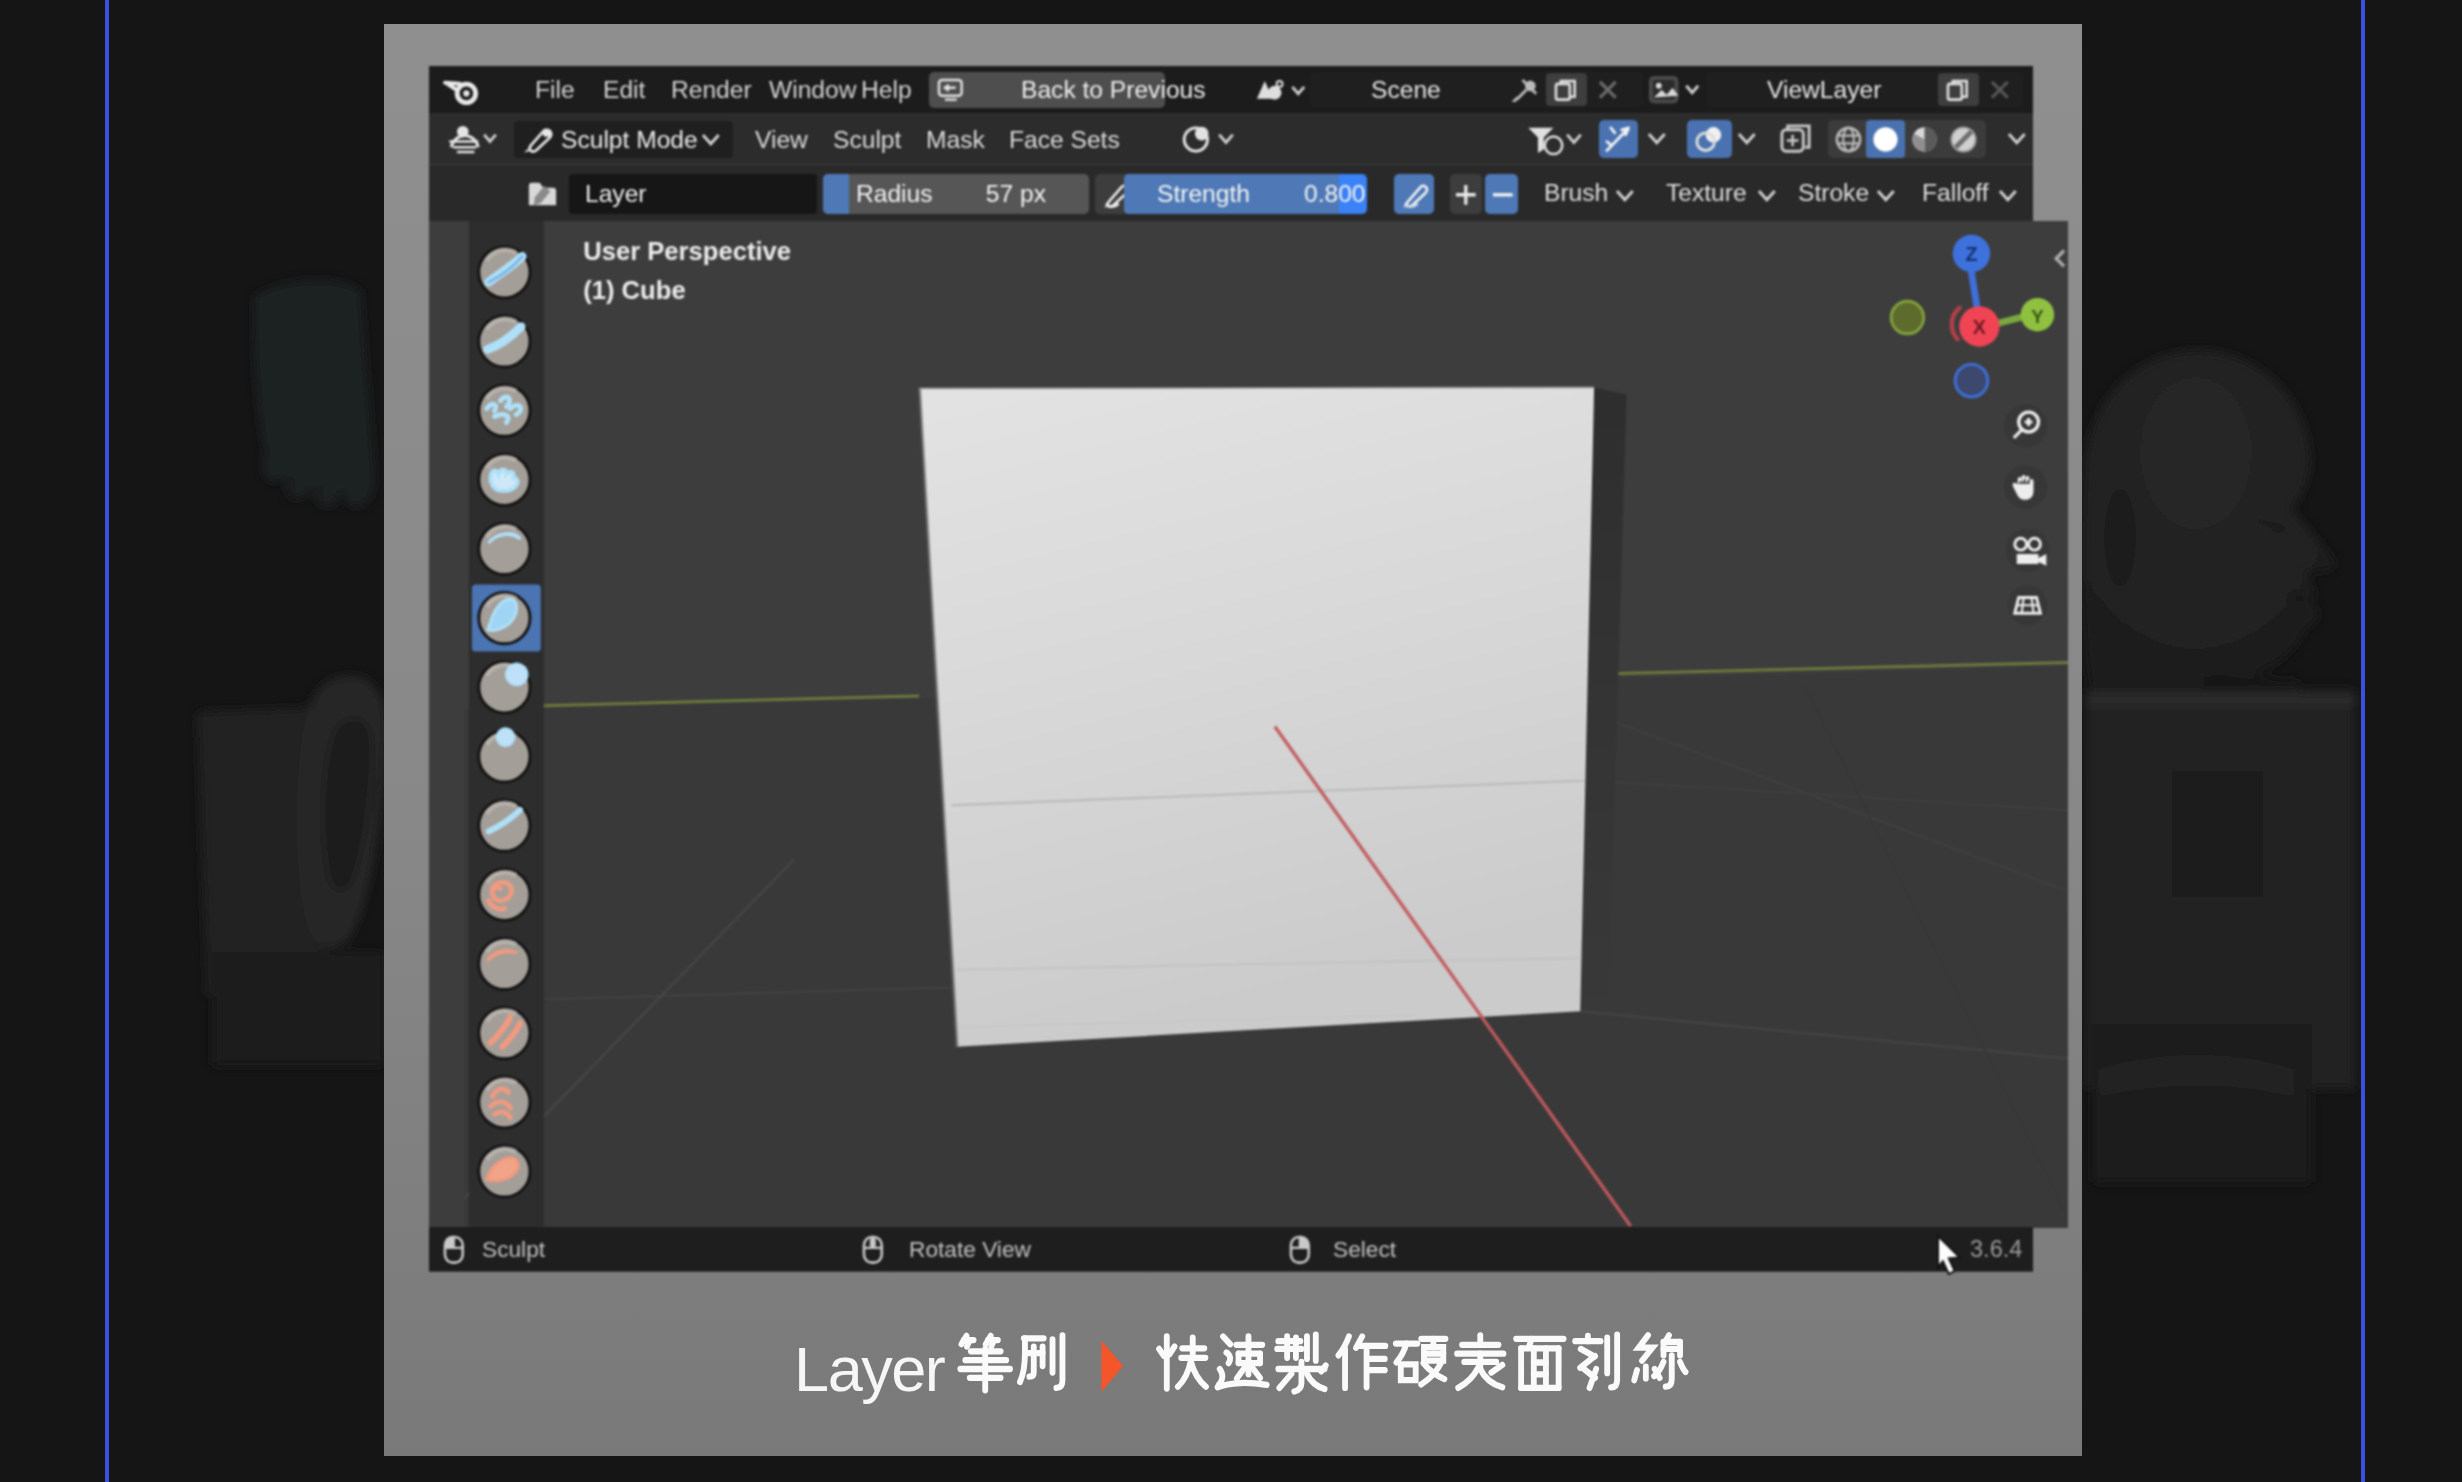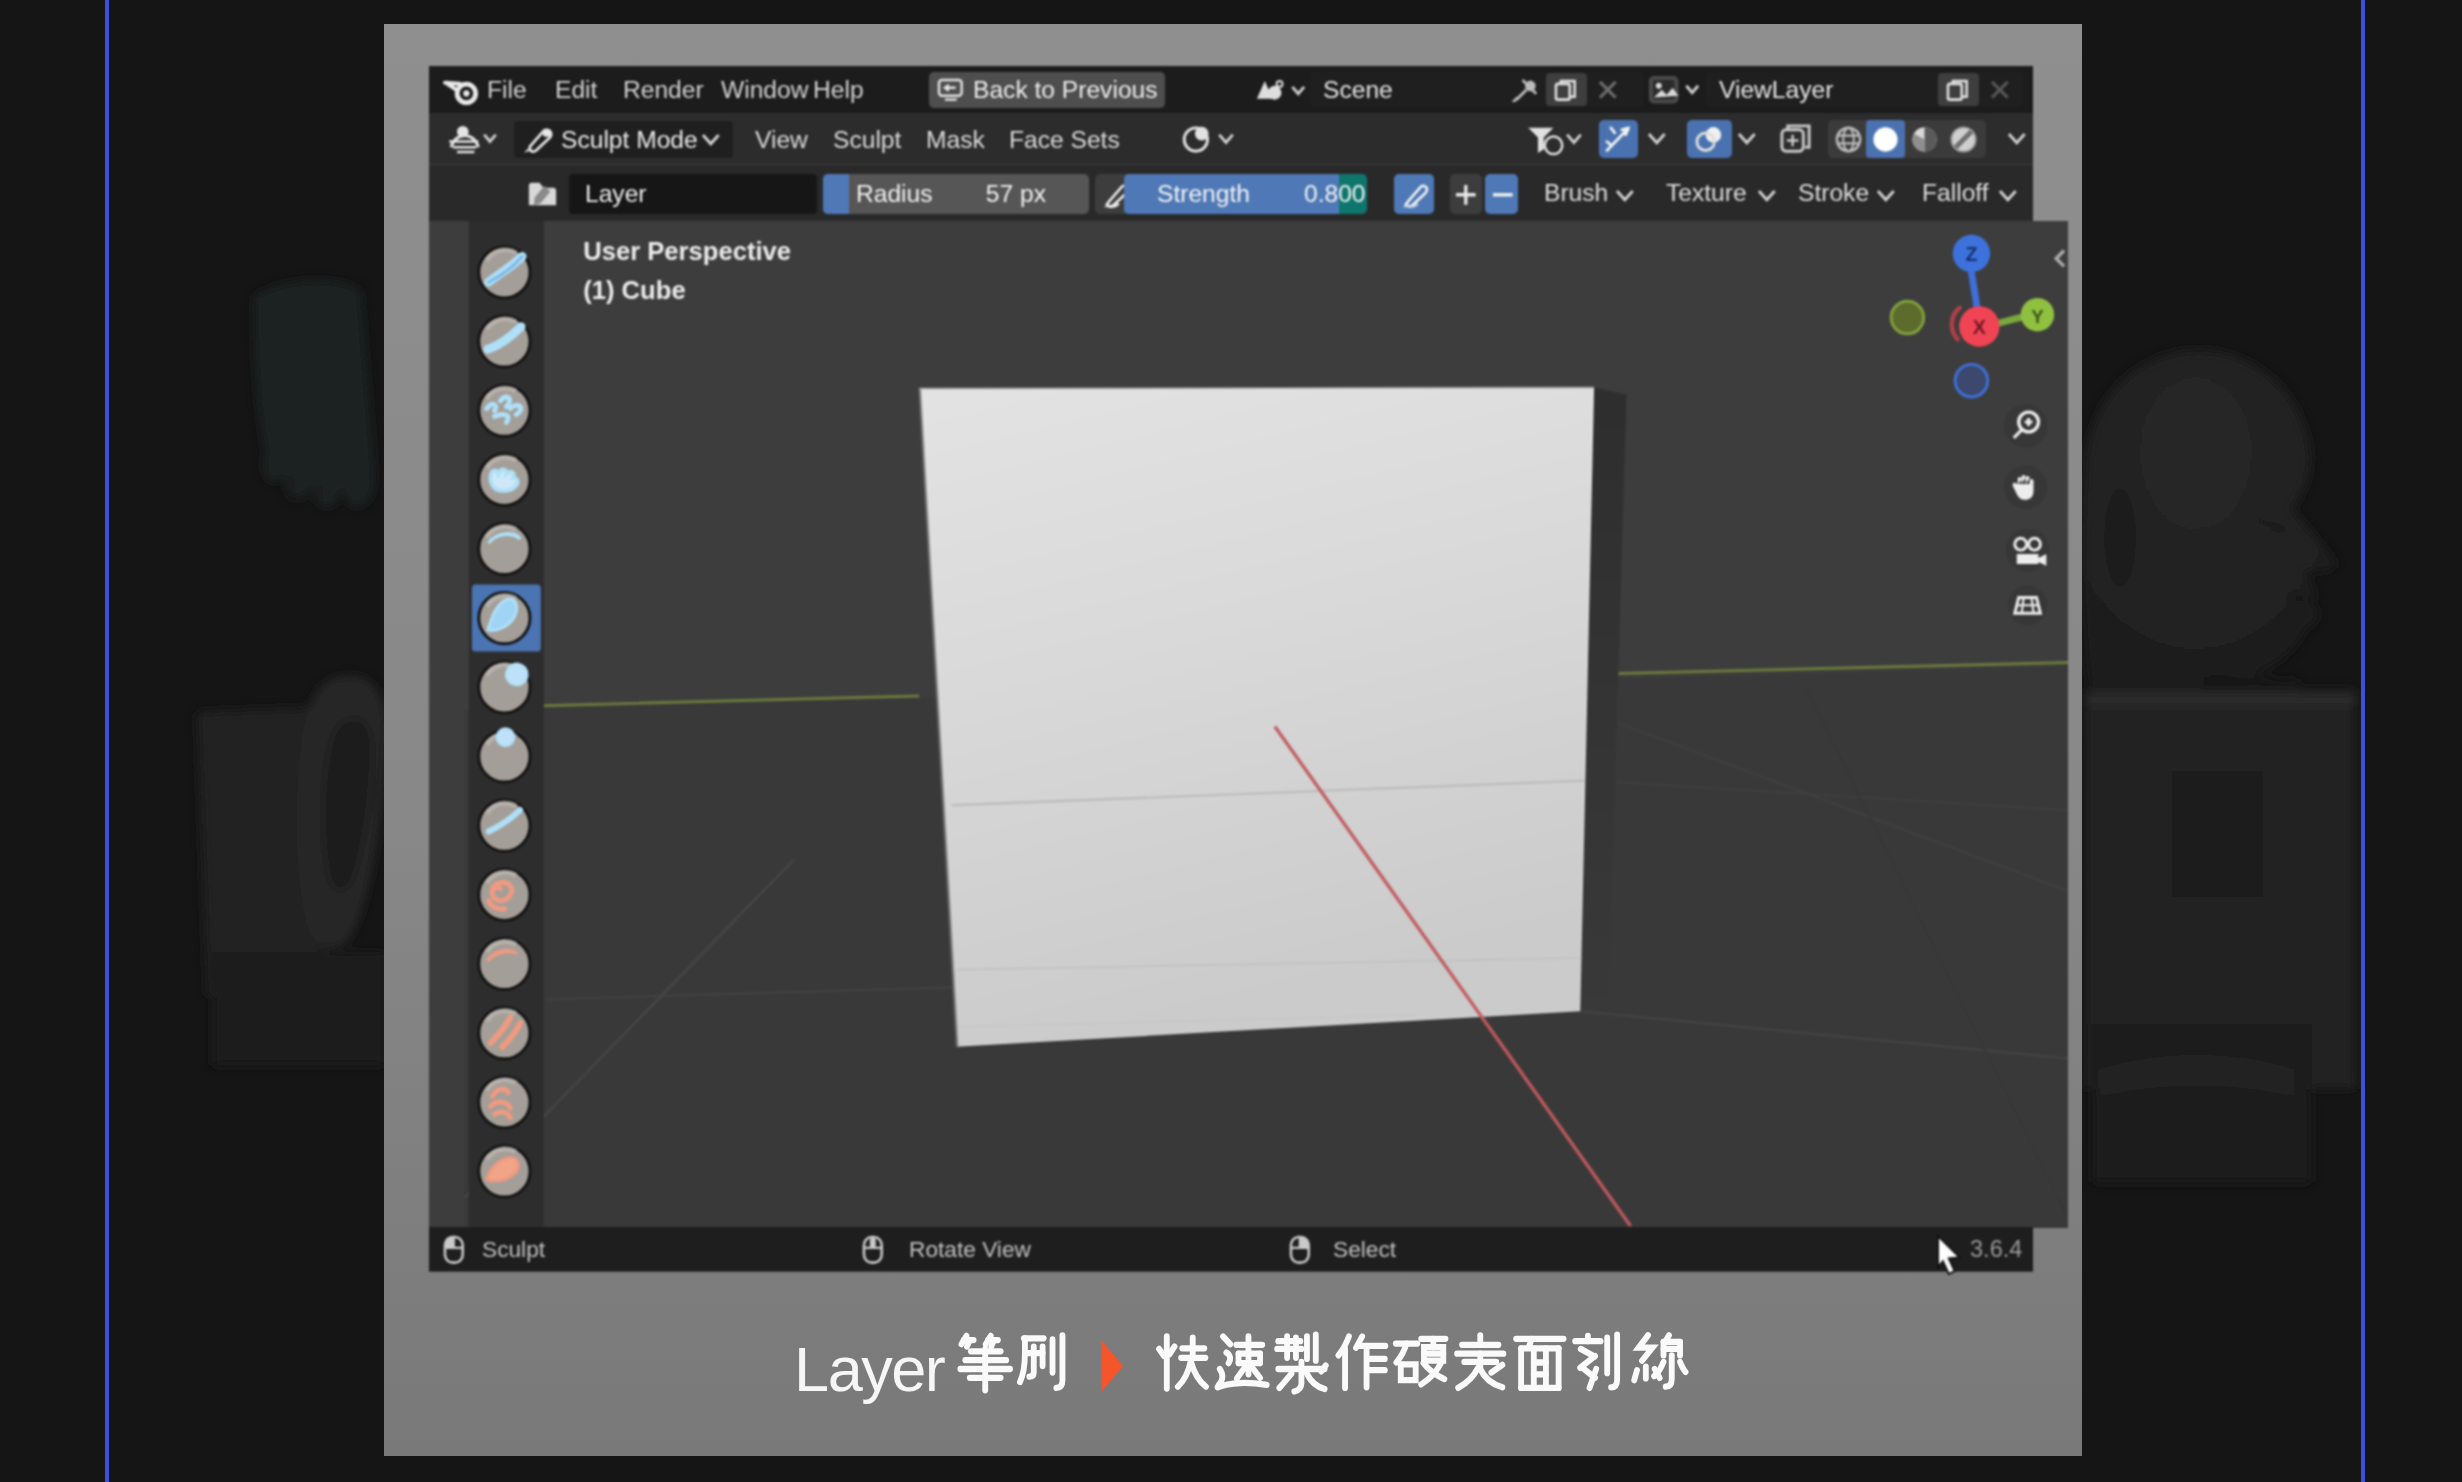--- a/index.html
+++ b/index.html
@@ -3,21 +3,21 @@
 html,body{margin:0;padding:0;background:#151515;}
 #page{position:relative;width:2463px;height:1483px;overflow:hidden;background:#151515;font-family:"Liberation Sans",sans-serif;}
 .abs{position:absolute;}
 #frame{position:absolute;left:384px;top:23.6px;width:1698px;height:1432px;background:linear-gradient(180deg,#8f8f8f 0%,#888888 55%,#797979 100%);}
 #blender{position:absolute;left:429px;top:66px;width:1604px;height:1206px;background:#3d3d3d;filter:blur(0.8px);}
 #topbar{position:absolute;left:0;top:0;width:1604px;height:47px;background:#1c1c1c;}
 #row2{position:absolute;left:0;top:47px;width:1604px;height:51px;background:#2c2c2c;}
 #row3{position:absolute;left:0;top:99px;width:1604px;height:56px;background:#292929;}
 #vp{position:absolute;left:0;top:155px;width:1604px;height:1007px;background:#3d3d3d;overflow:hidden;padding-left:35px;}
 #statusbar{position:absolute;left:0;top:1161px;width:1604px;height:44px;background:#1e1e1e;}
-.mtxt{position:absolute;color:#d4d4d4;font-size:24.6px;line-height:47px;top:0;}
+.mtxt{position:absolute;color:#d4d4d4;font-size:24.6px;line-height:47px;top:0;margin-left:48px;}
 .r2txt{position:absolute;color:#dcdcdc;font-size:24.6px;line-height:51px;top:1px;}
 .stxt{position:absolute;color:#c2c2c2;font-size:22.7px;line-height:44px;top:0;}
 .pill{position:absolute;border-radius:5px;}
 .vline{position:absolute;top:0;width:3.9px;height:1483px;background:#3c50df;}
 #caption{position:absolute;left:0;top:1290px;width:2463px;height:158px;}
 </style></head>
 <body>
 <div id="page">
   <svg class="abs" id="bgshapes" width="2463" height="1483" style="left:0;top:0" viewBox="0 0 2500 1505">
     <defs>
@@ -195,21 +195,21 @@
         <div style="position:absolute;left:0;top:0;width:25.6px;height:40px;background:#4e79b6;"></div>
         <span style="position:absolute;left:33px;top:0;line-height:40px;font-size:24.6px;color:#f4f4f4;">Radius</span>
         <span style="position:absolute;right:43px;top:0;line-height:40px;font-size:24.6px;color:#f4f4f4;">57 px</span>
       </div>
       <div class="pill" style="left:666px;top:8.9px;width:39px;height:40px;background:#3d3d3d;"></div>
       <svg class="abs" style="left:672px;top:14.8px" width="29.6" height="29.6" viewBox="0 0 30 30">
         <path d="M6,24 c-1.5,2 -3,4 -3,4 s3,-1 5,-2.5" fill="#ececec"></path>
         <path d="M8,22 L21,7 c2,-2 5,-1 6,1 c1,2 0,4 -2,6 L12,26 c-2,1.5 -5,0.5 -6,-1.5 z" fill="none" stroke="#ececec" stroke-width="2.6"></path>
         <path d="M6,26 a10,10 0 0 0 12,-2" fill="none" stroke="#ececec" stroke-width="2.4"></path>
       </svg>
-      <div class="pill" style="left:695px;top:8.9px;width:243px;height:40px;background:#0f766e;overflow:hidden;">
+      <div class="pill" style="left:695px;top:8.9px;width:243px;height:40px;background:#3b82f6;overflow:hidden;">
         <div style="position:absolute;left:0;top:0;width:215px;height:40px;background:#4e79b6;"></div>
         <span style="position:absolute;left:33px;top:0;line-height:40px;font-size:24.6px;color:#f4f4f4;">Strength</span>
         <span style="position:absolute;left:180px;top:0;line-height:40px;font-size:24.6px;color:#f4f4f4;">0.800</span>
       </div>
       <div class="pill" style="left:965px;top:8.9px;width:40px;height:40px;background:#4e79b6;"></div>
       <svg class="abs" style="left:971px;top:14.8px" width="29.6" height="29.6" viewBox="0 0 30 30">
         <path d="M6,24 c-1.5,2 -3,4 -3,4 s3,-1 5,-2.5" fill="#f4f4f4"></path>
         <path d="M8,22 L21,7 c2,-2 5,-1 6,1 c1,2 0,4 -2,6 L12,26 c-2,1.5 -5,0.5 -6,-1.5 z" fill="none" stroke="#f4f4f4" stroke-width="2.6"></path>
         <path d="M6,26 a10,10 0 0 0 12,-2" fill="none" stroke="#c8d4e8" stroke-width="2.4"></path>
       </svg>

